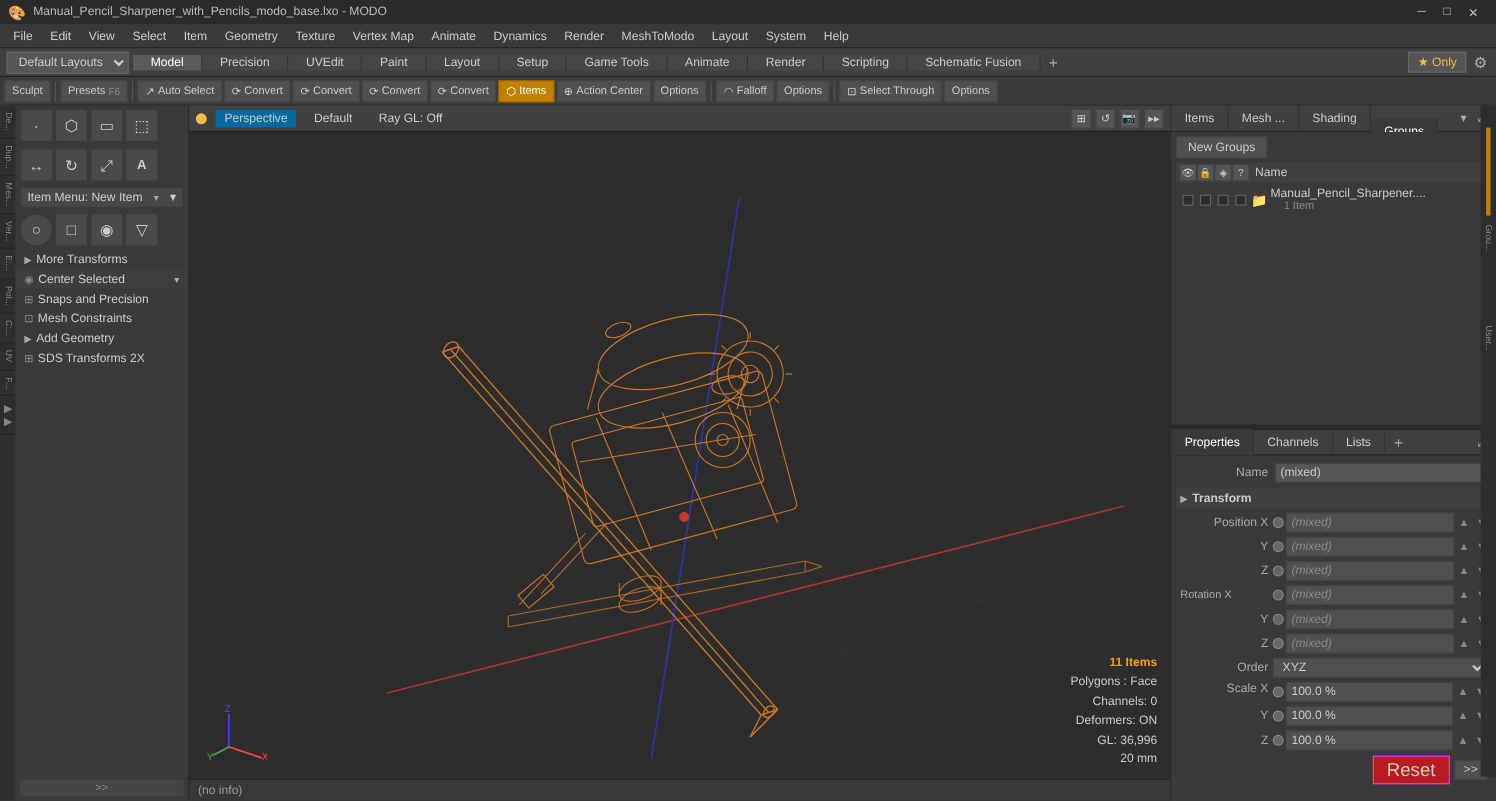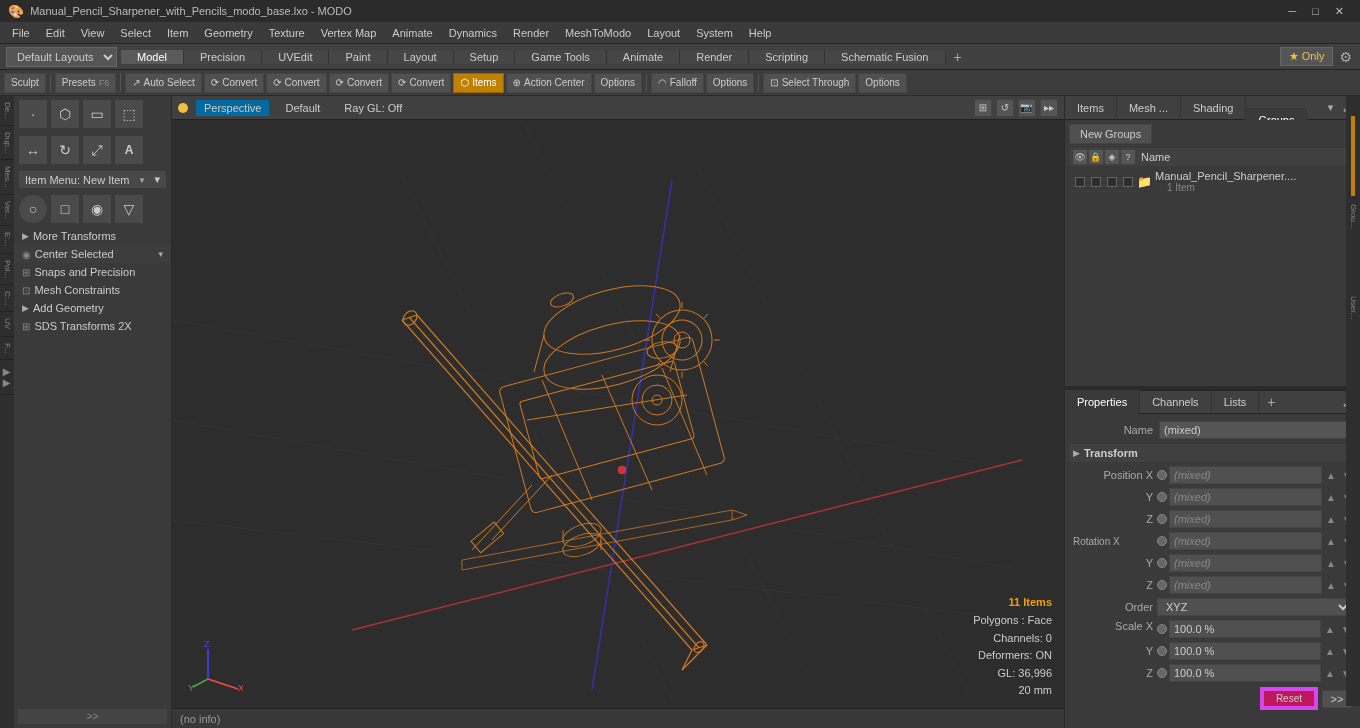--- a/index.html
+++ b/index.html
@@ -572,21 +572,21 @@
           <span class="prop-label" style="color:#aaa; font-size:11px; min-width:80px; text-align:right; margin-right:4px;">Z</span>
           <div class="prop-field" style="display:flex; align-items:center; flex:1; gap:2px;">
             <div class="prop-dot" style="width:10px; height:10px; border-radius:50%; background:#666; border:1px solid #888; flex-shrink:0;"></div>
             <input class="prop-input" style="flex: 1 1 0%; background: rgb(80, 80, 80); border: 1px solid rgb(68, 68, 68); color: rgb(204, 204, 204); font-size: 11px; padding: 1px 4px; height: 18px;" value="100.0 %">
             <span class="prop-arrow">▲</span>
             <span class="prop-arrow">▼</span>
           </div>
         </div>
 
         <div class="prop-reset-row" style="display:flex; justify-content:flex-end; padding:3px 4px; gap:4px; align-items:center;">
-          <button class="prop-reset-btn" style="background:#be185d; border:4px solid #d946ef; color:#ccc; font-size:10px; padding:2px 12px; cursor:pointer;">Reset</button>
+          <button class="prop-reset-btn" style="background:#b91c1c; border:1px solid #d946ef; color:#ccc; font-size:17px; padding:2px 12px; cursor:pointer;">Reset</button>
           <button class="prop-send-btn" style="background:#505050; border:1px solid #444; color:#ccc; font-size:11px; padding:2px 6px; cursor:pointer; width:30px;">&gt;&gt;</button>
         </div>
       </div>
     </div>
 
     <div style="position:absolute; right:0; top:96px; bottom:22px; width:14px; background:#2e2e2e; display:flex; flex-direction:column; align-items:center; z-index:10;">
 
       <div style="width:4px; height:80px; background:#c08000; margin-top:20px;"></div>
       <div style="color:#888; font-size:8px; writing-mode:vertical-rl; padding:4px 0; cursor:pointer; margin-top:4px;">Grou...</div>
       <div style="color:#888; font-size:8px; writing-mode:vertical-rl; padding:4px 0; cursor:pointer; margin-top:60px;">User...</div>

